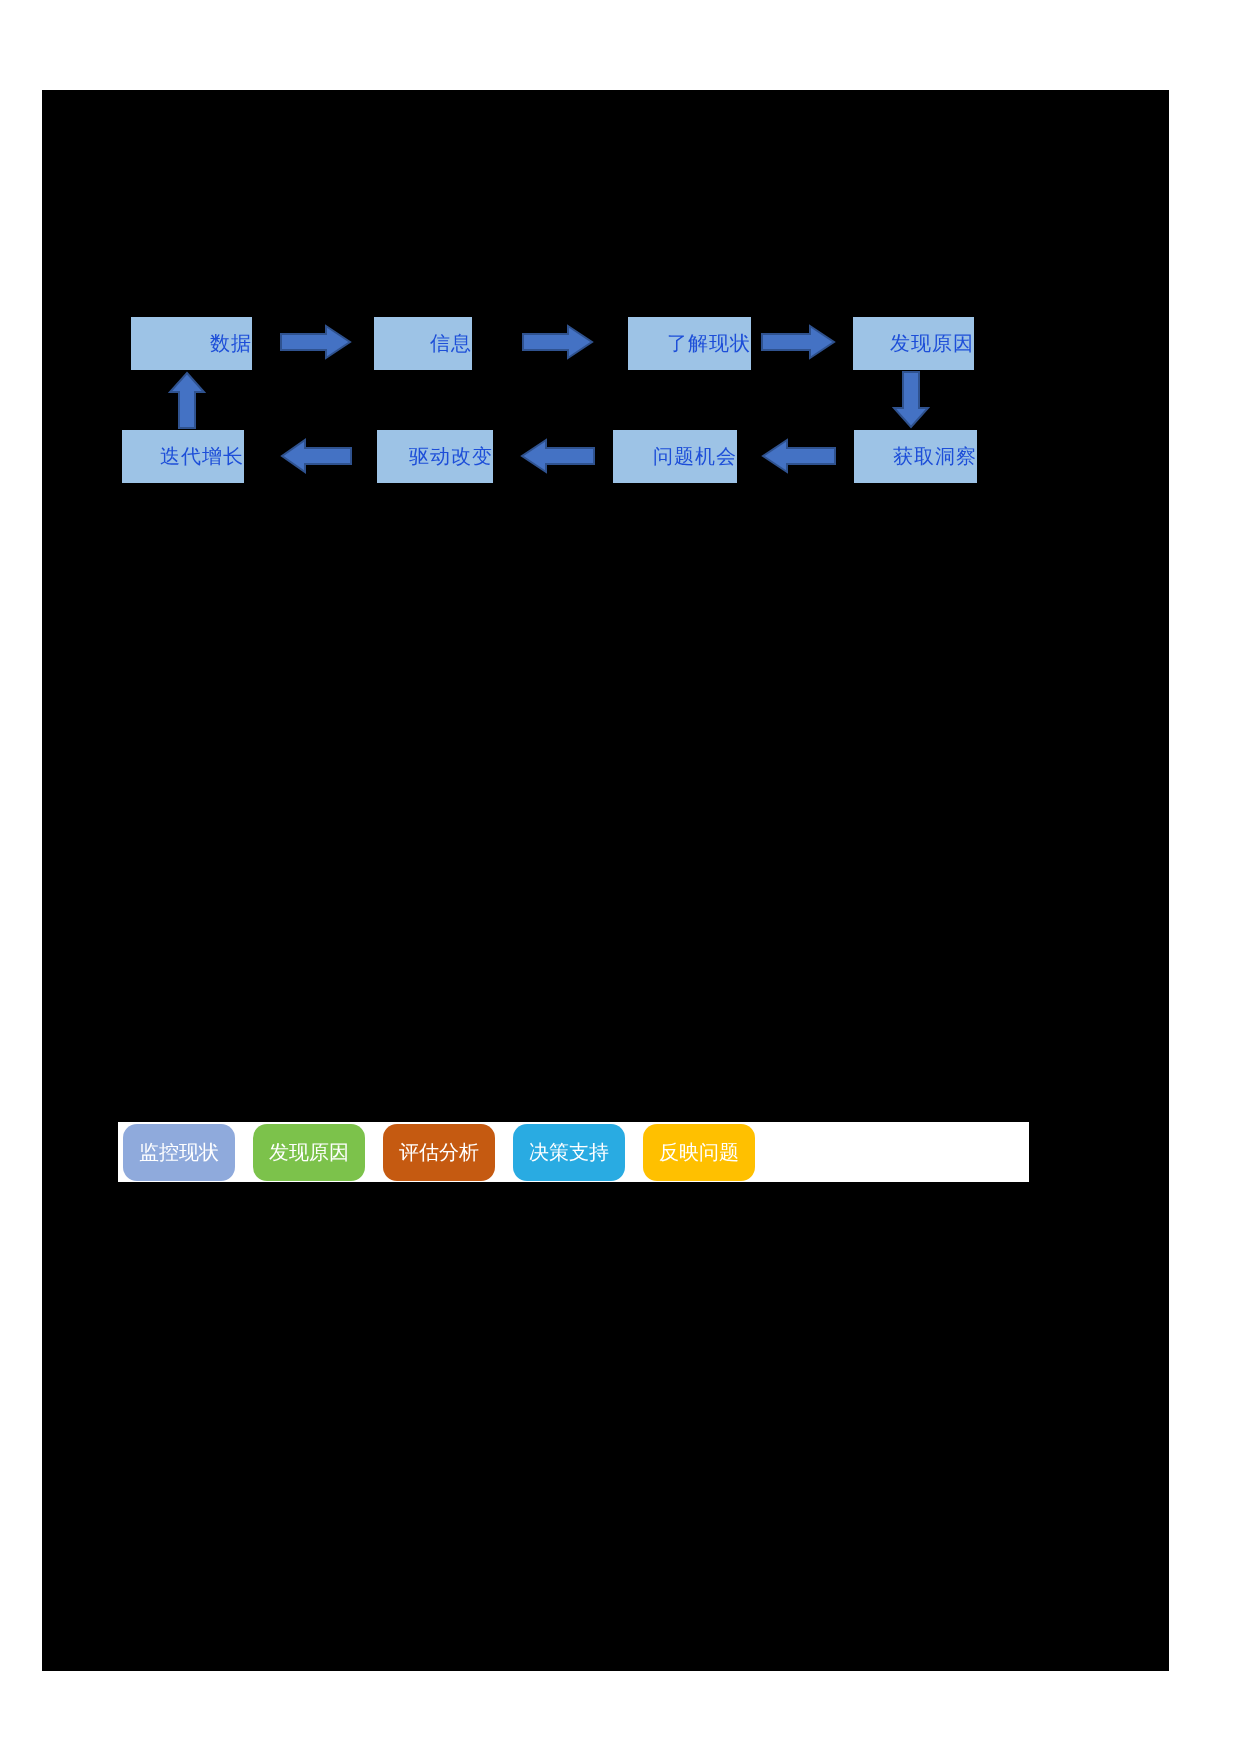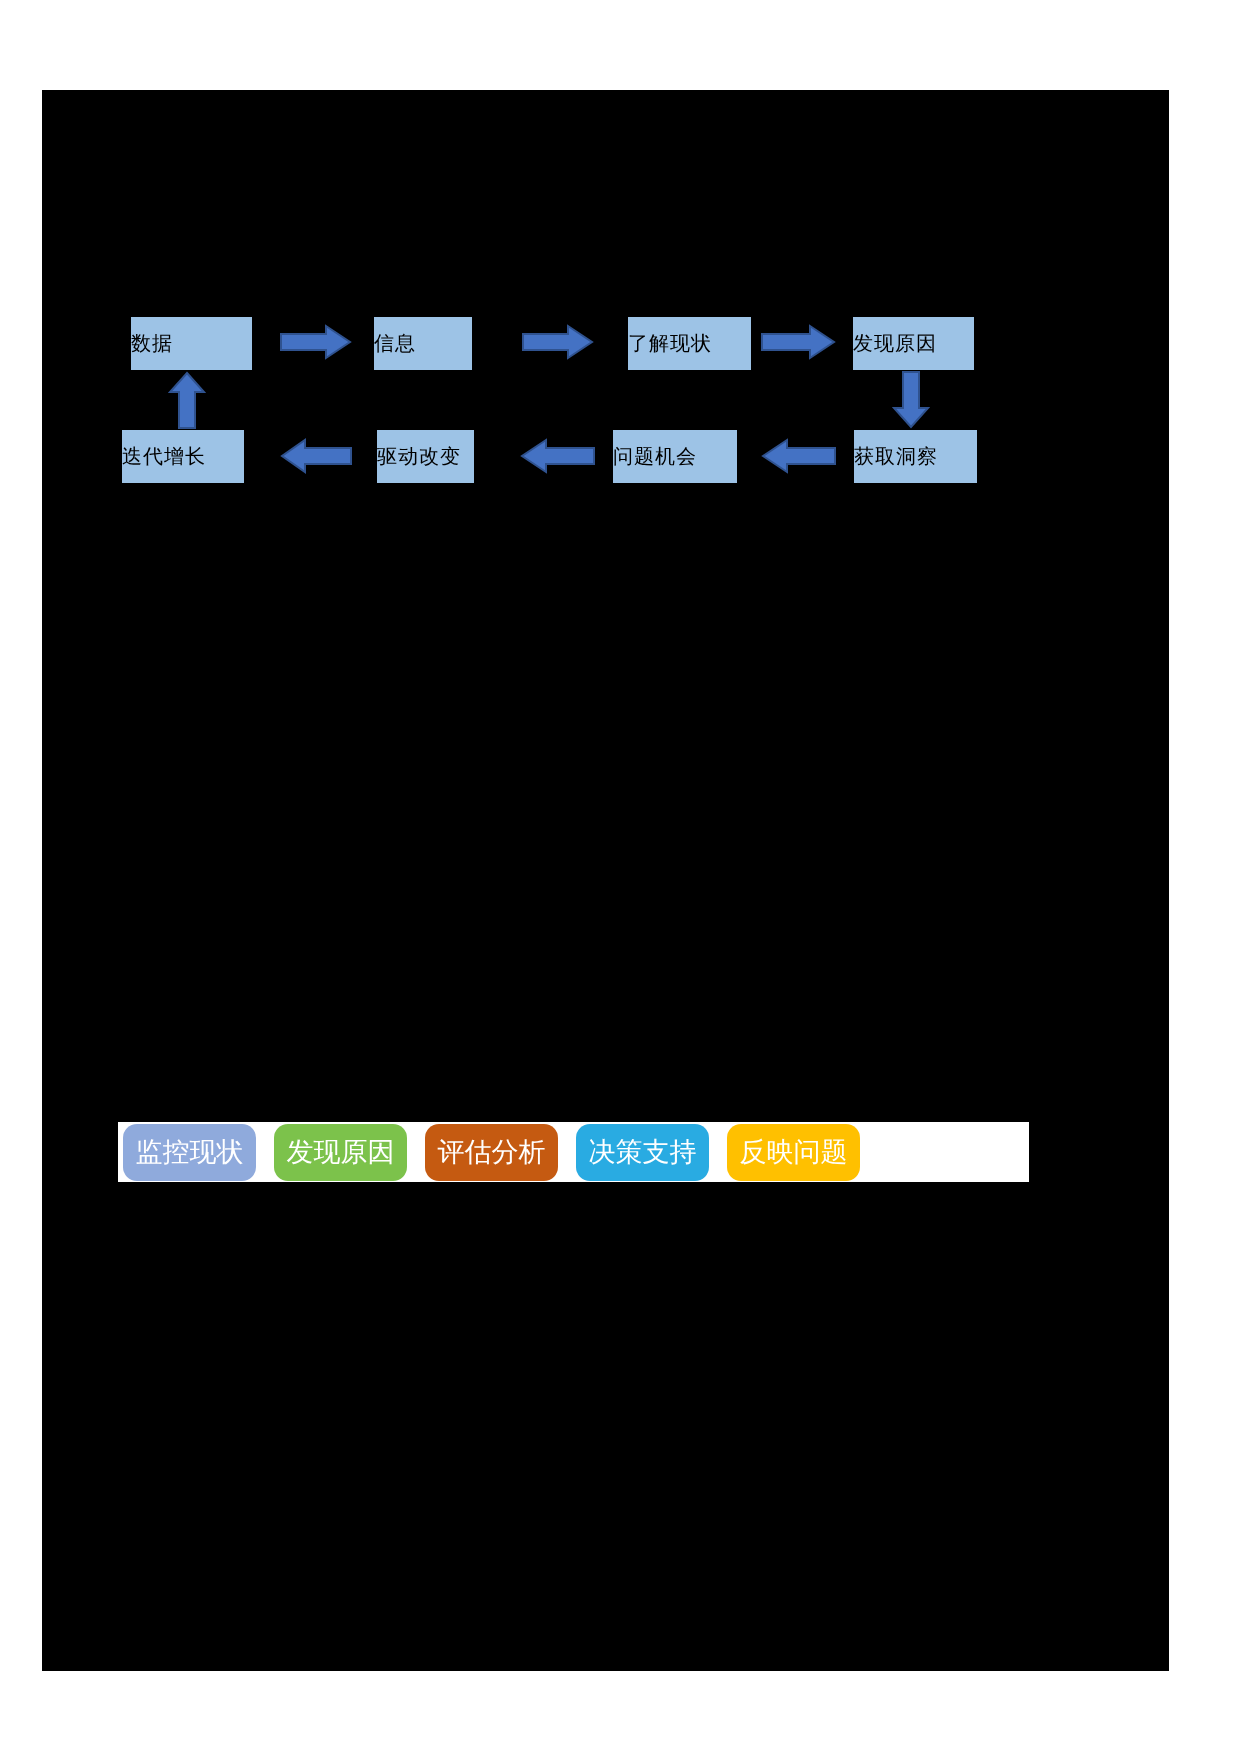--- a/index.html
+++ b/index.html
@@ -21,35 +21,35 @@
     position: absolute;
     left: 42px; top: 90px;
     width: 1127px; height: 1581px;
     background: var(--page_bg, #000000);
     overflow: hidden;
   }
   .flow-box {
     position: absolute;
     height: 53px;
     background: var(--box_fill, #9DC3E6);
-    color: #000000;
+    color: #1d4ed8;
     font-size: 20px;
     letter-spacing: 1px;
     line-height: 53px;
-    text-align: left;
+    text-align: right;
     white-space: nowrap;
   }
   .row1 { top: 227px; }
   .row2 { top: 340px; }
   .b1 { left: 89px;  width: 121px; }
   .b2 { left: 332px; width: 98px; }
   .b3 { left: 570px; width: 123px; margin-left: 16px; }
   .b4 { left: 811px; width: 121px; }
   .b5 { left: 80px;  width: 122px; }
-  .b6 { left: 335px; width: 97px; }
+  .b6 { left: 335px; width: 116px; }
   .b7 { left: 571px; width: 124px; }
   .b8 { left: 812px; width: 123px; }
   .arrow { position: absolute; display: block; }
   .arrow polygon {
     fill: var(--arrow_fill, #4472C4);
     stroke: var(--arrow_stroke, #2F528F);
     stroke-width: 2;
     stroke-linejoin: miter;
   }
   .ar1 { left: 238px; top: 234px; }
@@ -65,25 +65,25 @@
     left: 76px; top: 1032px;
     width: 911px; height: 60px;
     background: var(--strip_bg, #FFFFFF);
     display: flex;
     align-items: center;
     padding-left: 5px;
     gap: 18px;
     box-sizing: border-box;
   }
   .chip {
-    width: 133px;
+    width: 112px;
     height: 57px;
     border-radius: 14px;
     color: #ffffff;
-    font-size: 27px;
+    font-size: 20px;
     line-height: 57px;
     text-align: center;
     flex: 0 0 auto;
     white-space: nowrap;
   }
   .metrics-banner {
     position: absolute;
     left: 0; top: 1161px;
     width: 1127px; height: 68px;
     background: var(--banner_bg, #00B0F0);

